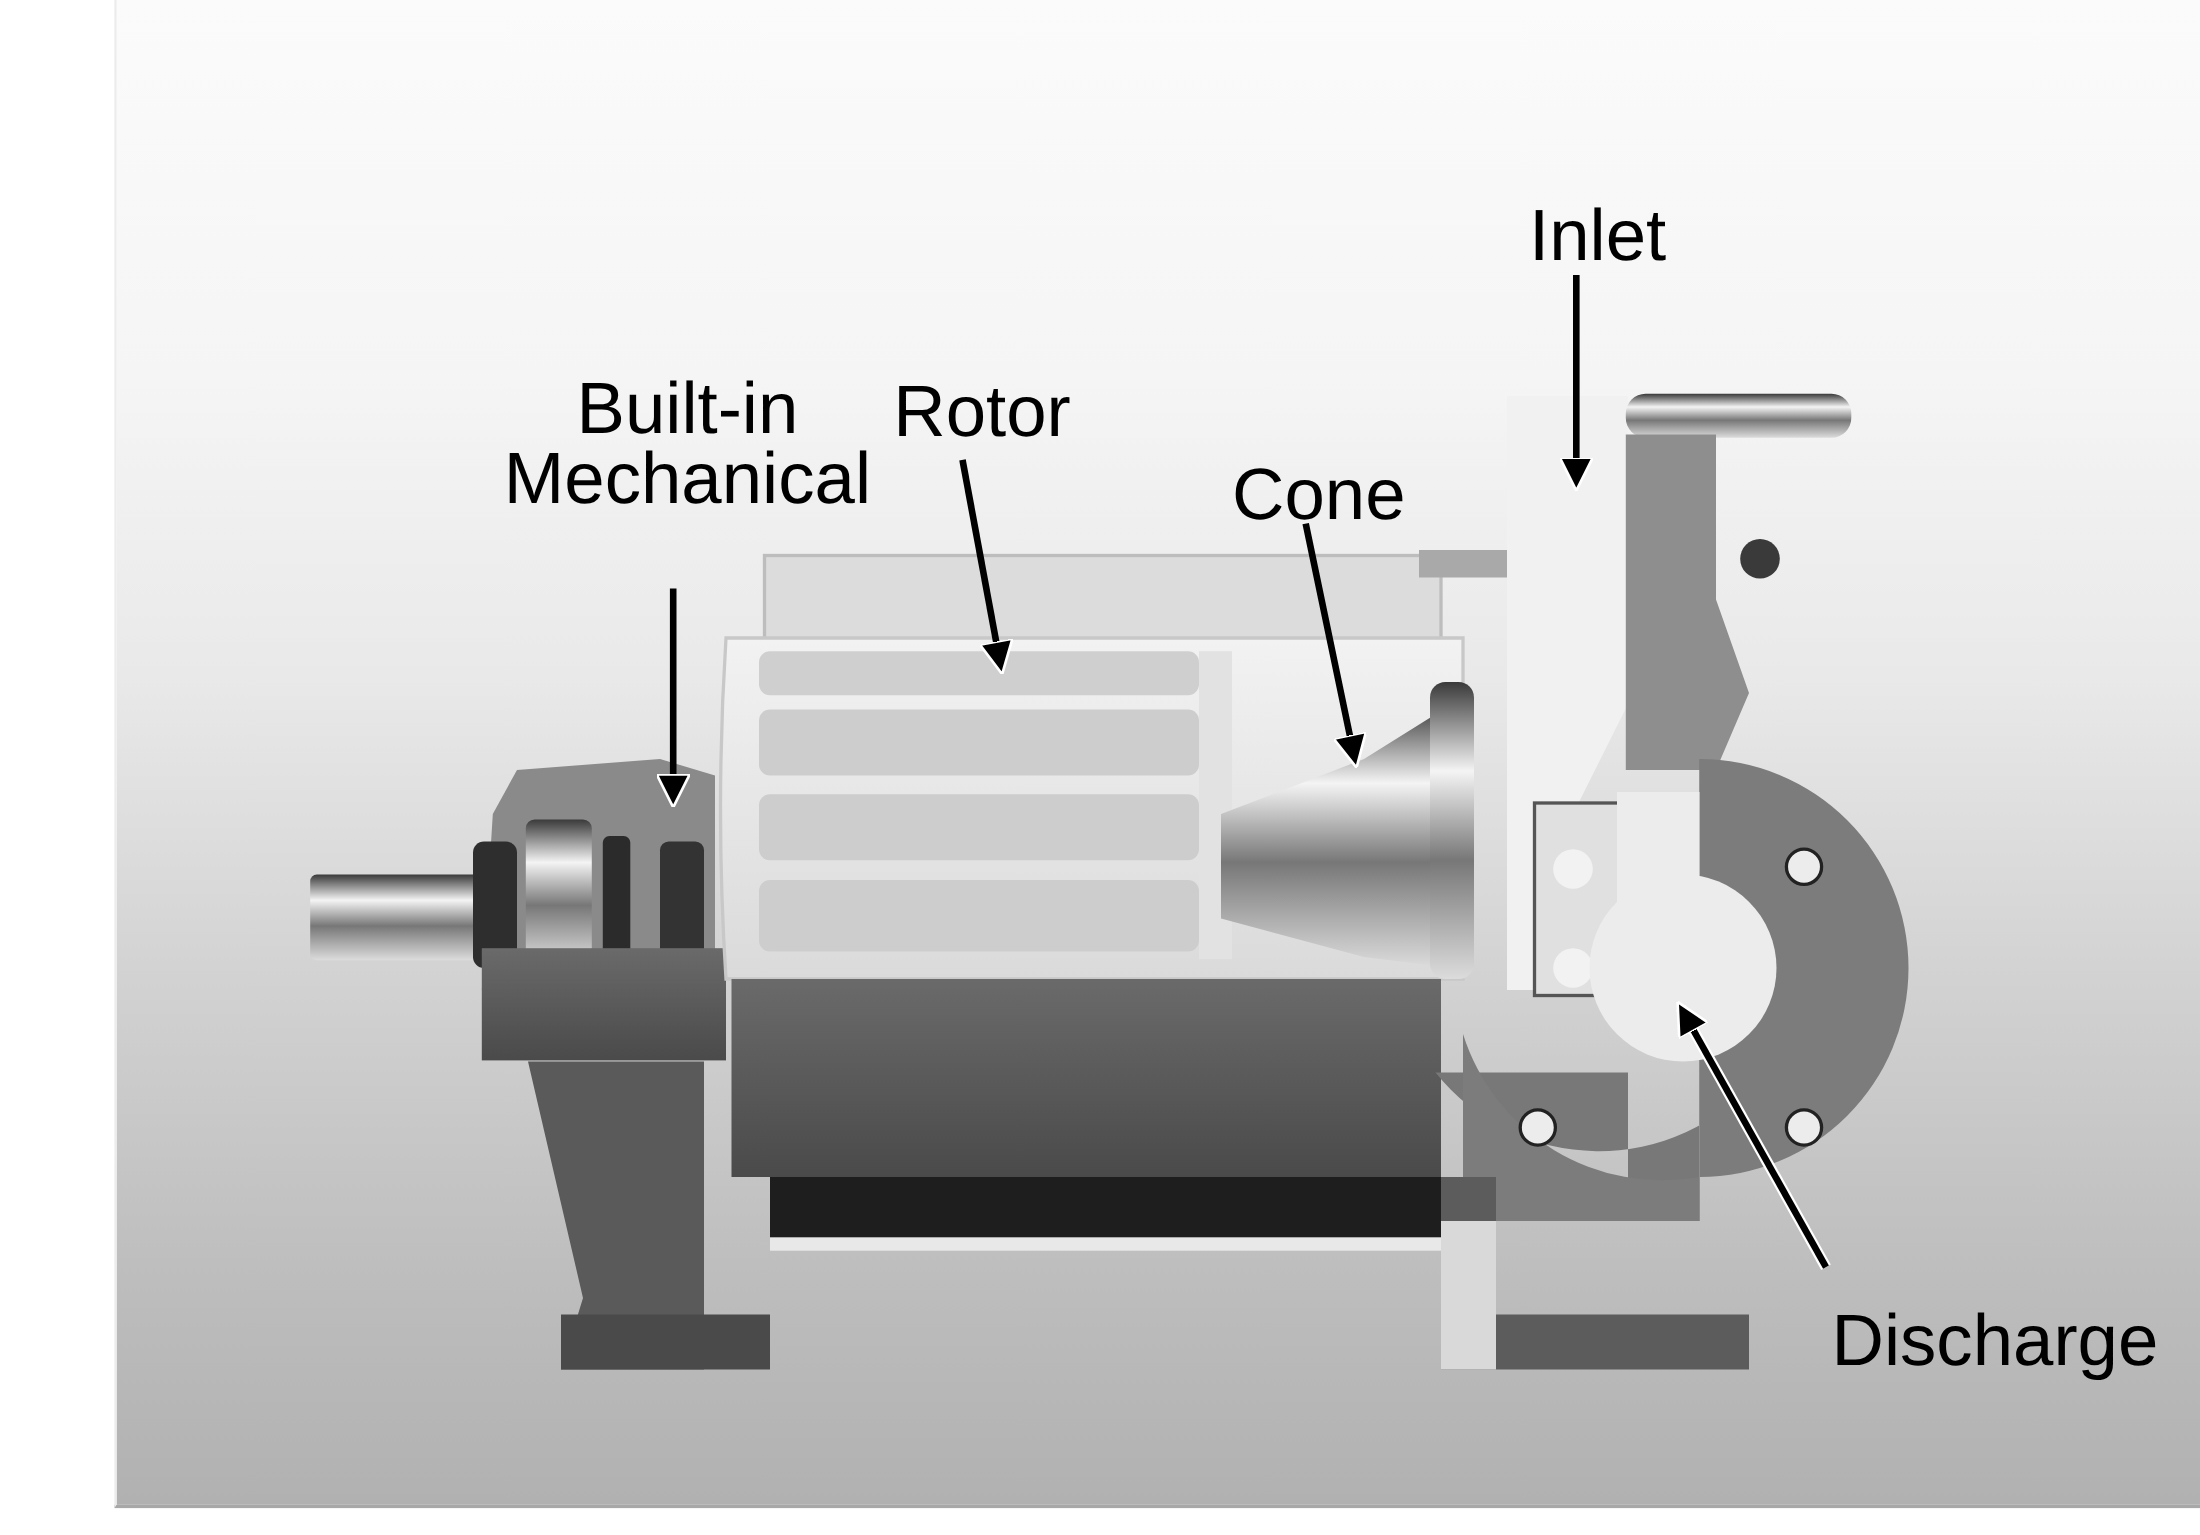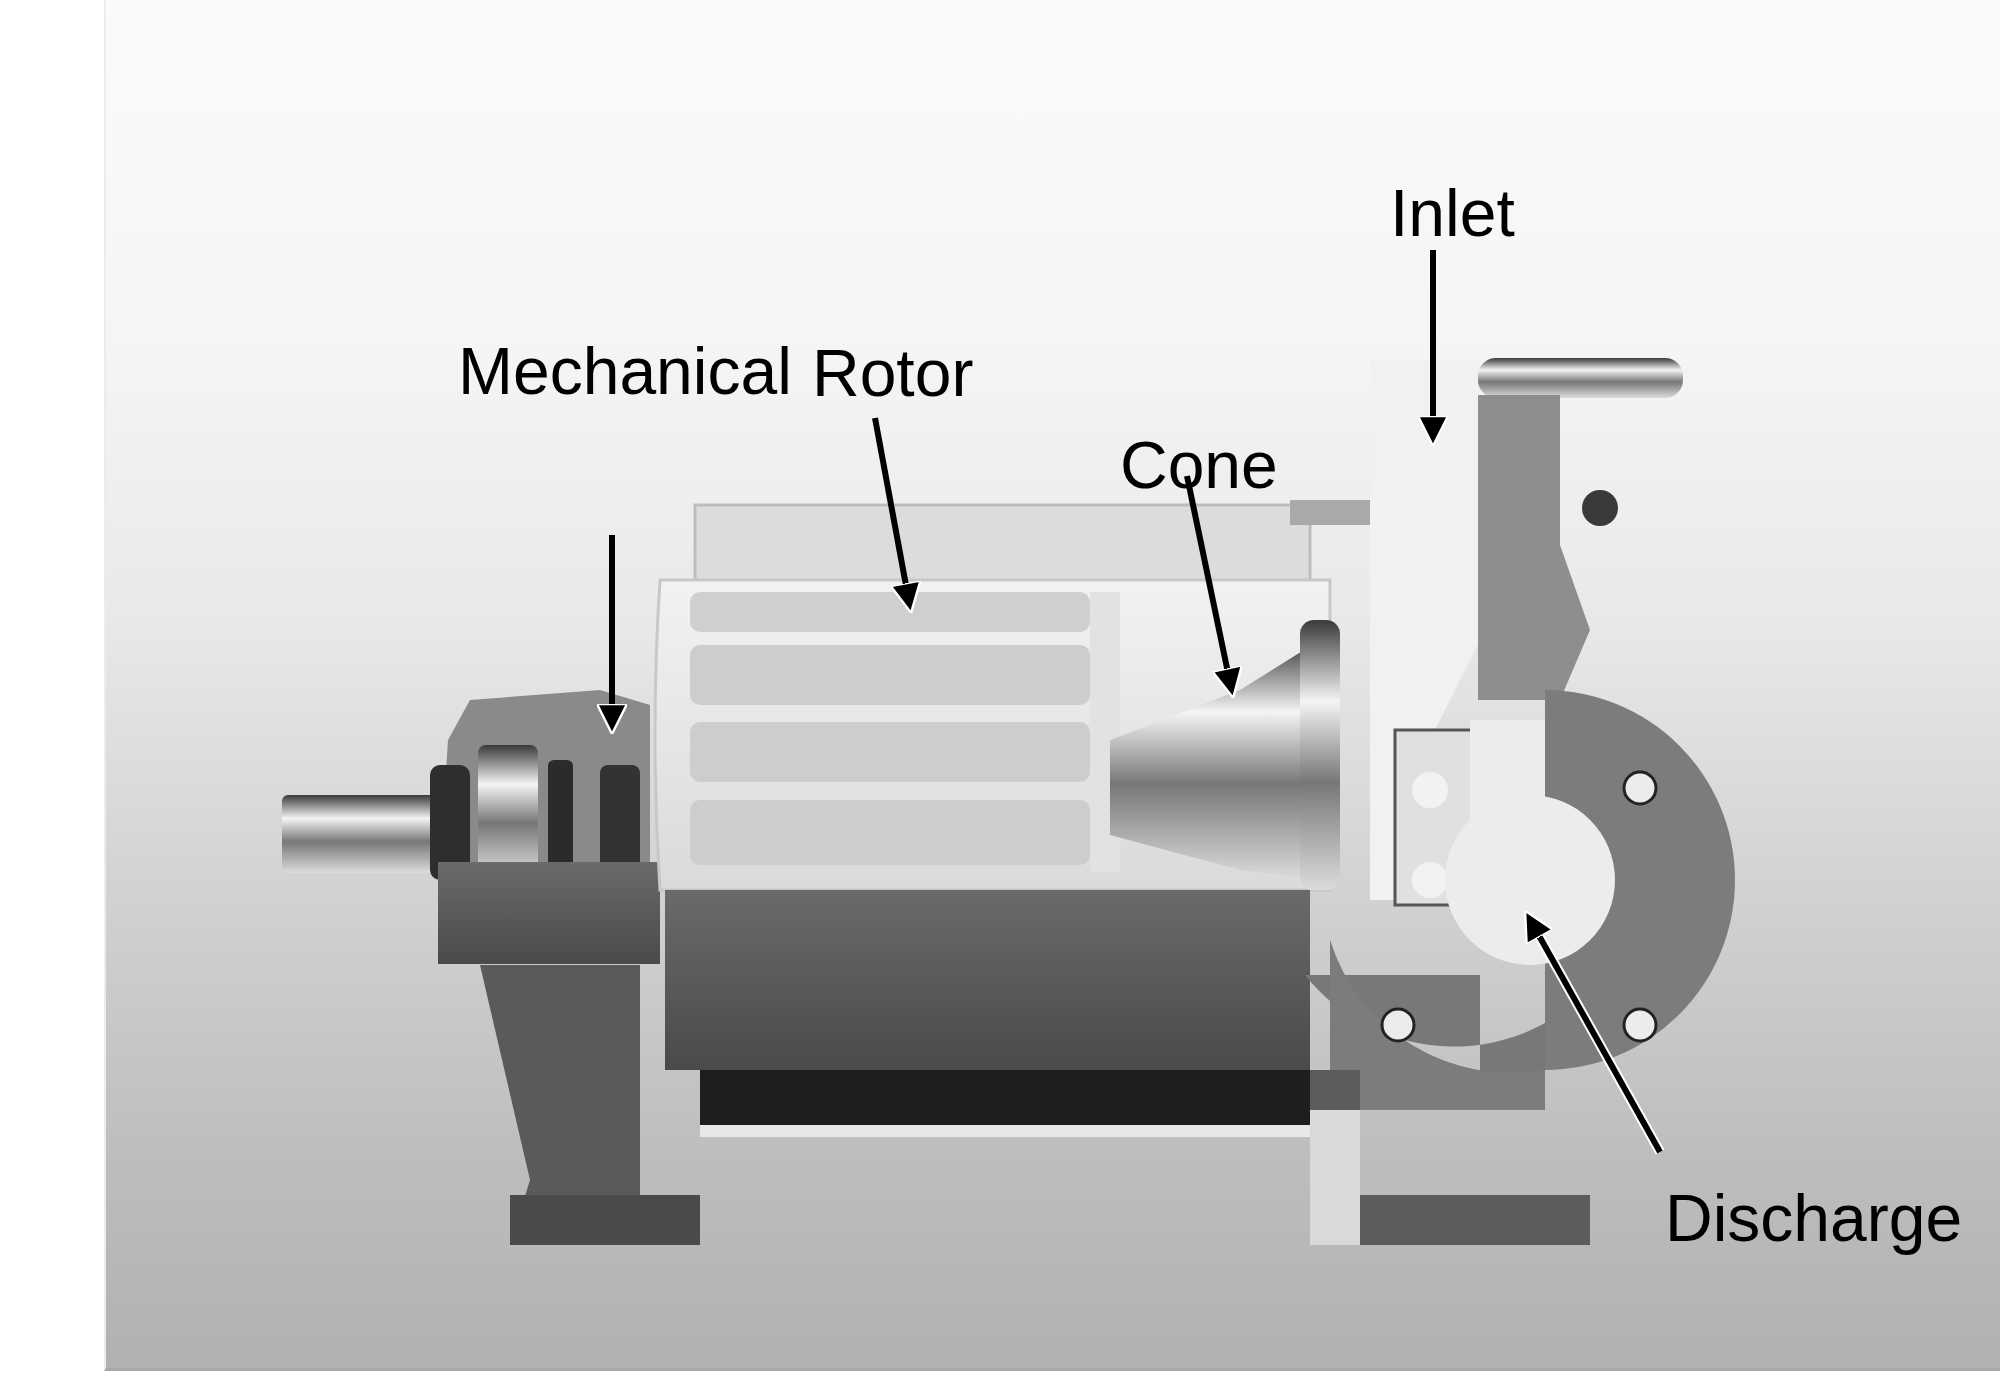--- a/index.html
+++ b/index.html
@@ -125,26 +125,27 @@
     <line x1="1660" y1="1152" x2="1528" y2="916" stroke="#fff" stroke-width="10"></line>
     <line x1="1660" y1="1152" x2="1528" y2="916" stroke="#000" stroke-width="6" marker-end="url(#arrowhead)"></line>
   </g>
 </svg>
 
 <div class="callout" style="left:1390px; top:182px;">
   <span>Inlet</span>
 </div>
 
 <div class="callout" style="left:458px; top:340px;">
+  <span>Built-in</span>
   <span>Mechanical</span>
 </div>
 
 <div class="callout" style="left:812px; top:342px;">
   <span>Rotor</span>
 </div>
 
-<div class="callout" style="left:1120px; top:418px;margin-top:16px;">
+<div class="callout" style="left:1120px; top:418px;">
   <span>Cone</span>
 </div>
 
 <div class="callout" style="left:1665px; top:1187px;">
   <span>Discharge</span>
 </div>
 
 </body></html>

